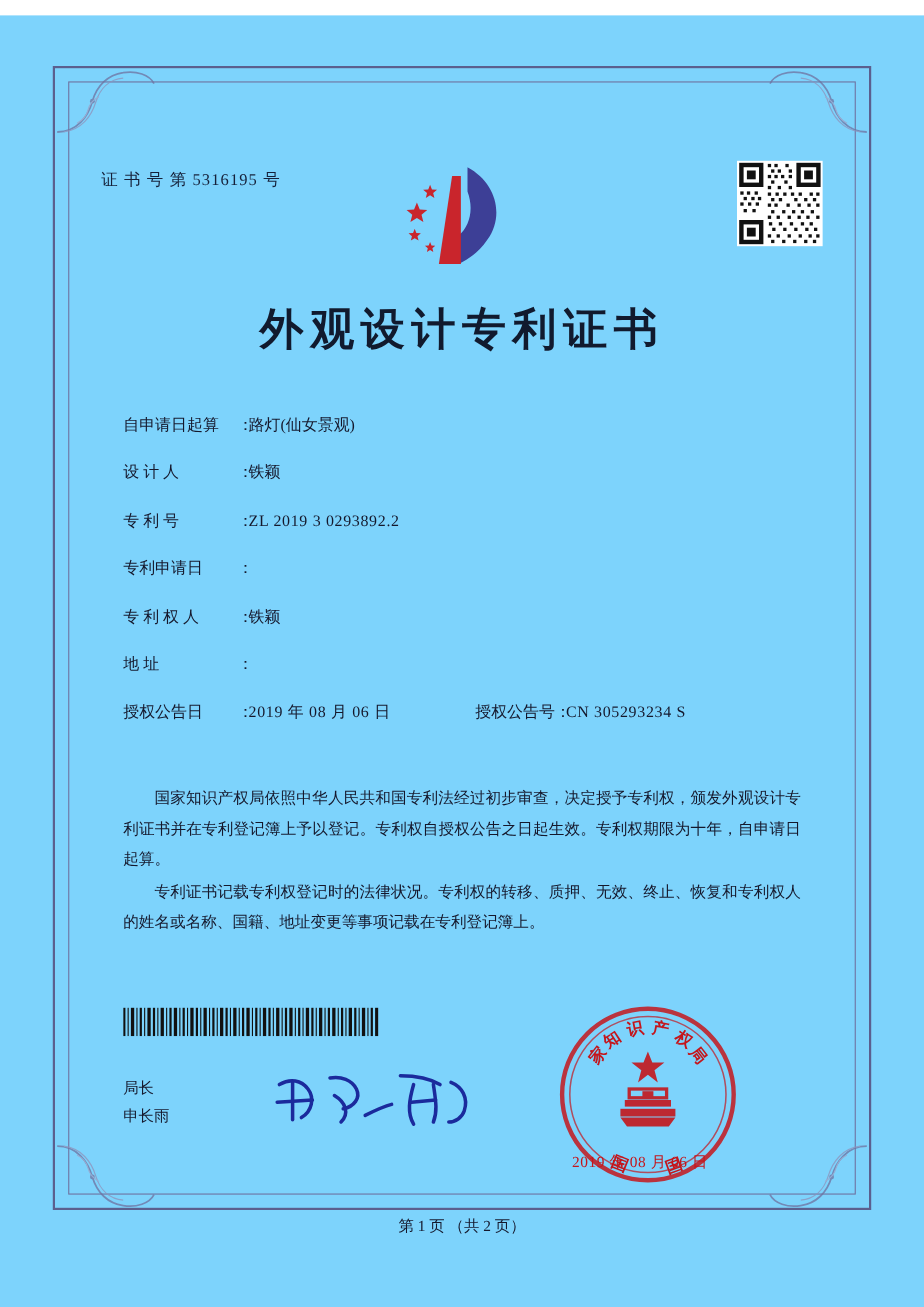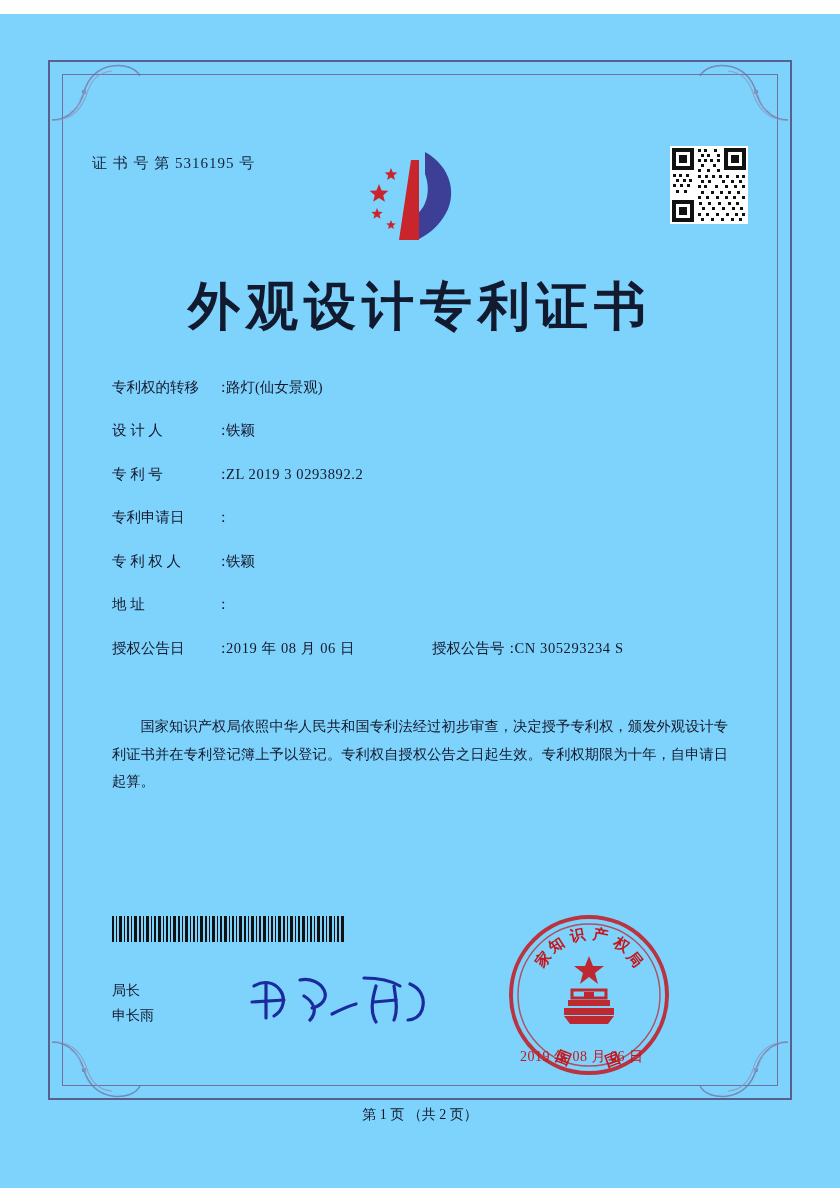--- a/index.html
+++ b/index.html
@@ -75,21 +75,21 @@
     width: 130px;
     height: 110px;
   }
   .logo svg { display: block; width: 100%; height: 100%; }
 
   .doc-title {
     position: absolute;
     left: 0; right: 0;
     top: 258px;
     text-align: center;
-    font-size: 52px;
+    font-size: 40px;
     font-weight: bold;
     letter-spacing: 6px;
     color: #111a2e;
     font-family: "DejaVu Serif", "Liberation Serif", serif;
   }
 
   .fields {
     position: absolute;
     left: 112px;
     top: 362px;
@@ -347,21 +347,21 @@
         <polygon points="36,76 37.3,79.2 40.7,79.5 38.1,81.7 38.9,85 36,83.2 33.1,85 33.9,81.7 31.3,79.5 34.7,79.2"></polygon>
       </g>
     </svg>
   </div>
 
   <div class="doc-title">外观设计专利证书</div>
 
   <div class="fields">
 
     <div class="field-row">
-      <span class="field-label">专利权的转移</span>
+      <span class="field-label">自申请日起算</span>
       <span class="field-colon">：</span>
       <span class="field-value">路灯(仙女景观)</span>
     </div>
 
     <div class="field-row">
       <span class="field-label">设 计 人</span>
       <span class="field-colon">：</span>
       <span class="field-value">铁颖</span>
     </div>
 
@@ -397,20 +397,21 @@
         <span style="flex:0 0 auto;">授权公告号</span>
         <span class="field-colon">：</span>
         <span class="field-value mono">CN 305293234 S</span>
       </div>
     </div>
 
   </div>
 
   <div class="body-text">
     <p>国家知识产权局依照中华人民共和国专利法经过初步审查，决定授予专利权，颁发外观设计专利证书并在专利登记簿上予以登记。专利权自授权公告之日起生效。专利权期限为十年，自申请日起算。</p>
+    <p>专利证书记载专利权登记时的法律状况。专利权的转移、质押、无效、终止、恢复和专利权人的姓名或名称、国籍、地址变更等事项记载在专利登记簿上。</p>
   </div>
 
   <div class="barcode">
     <svg viewBox="0 0 232 26" preserveAspectRatio="none">
       <g fill="#111">
         <rect x="0" y="0" width="2" height="26"></rect>
           <rect x="4" y="0" width="1" height="26"></rect>
         <rect x="7" y="0" width="3" height="26"></rect>
           <rect x="12" y="0" width="1" height="26"></rect>
         <rect x="15" y="0" width="2" height="26"></rect>

